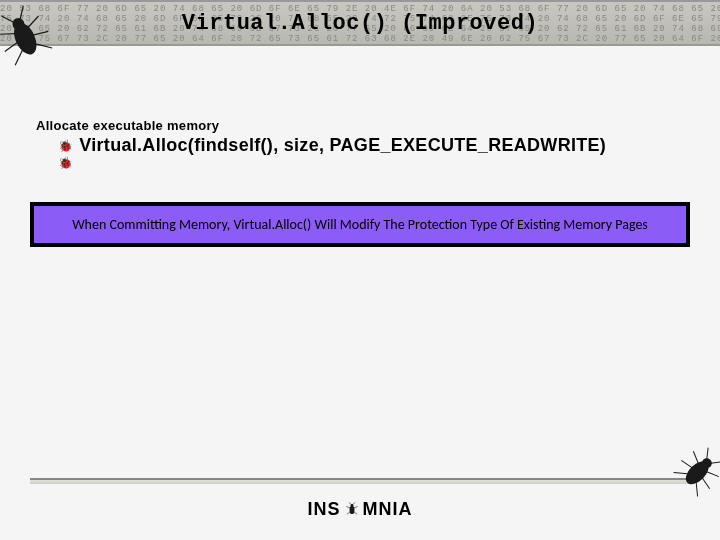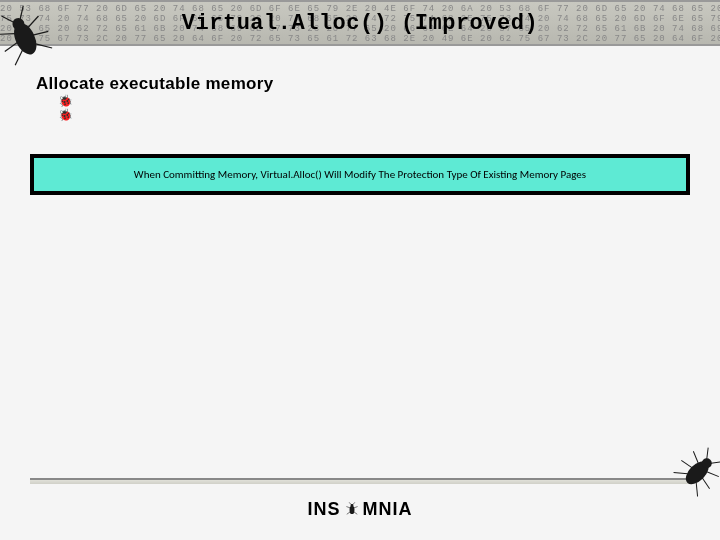--- a/index.html
+++ b/index.html
@@ -36,39 +36,39 @@
   transform: rotate(-25deg);
   z-index: 2;
 }
 .roach-bottom {
   position: absolute; right: -4px; bottom: 44px; width: 50px; height: 50px;
   transform: rotate(45deg);
   z-index: 2;
 }
 .roach { fill: #1a1a1a; }
 .content { padding: 28px 36px 0 36px; }
-.main-point { font-size: 17px; font-weight: 700; color: #000; font-family: 'Arial Narrow', Arial, sans-serif; letter-spacing: 0.3px; }
+.main-point { font-size: 13px; font-weight: 700; color: #000; font-family: 'Arial Narrow', Arial, sans-serif; letter-spacing: 0.3px; margin-top: 44px; }
 .sub-list { margin-top: 2px; }
 .sub-item {
   display: flex; align-items: baseline; gap: 6px;
   padding-left: 22px; margin-top: 2px;
   font-size: 18px; font-weight: 700;
   font-family: 'Arial Narrow', Arial, sans-serif;
   color: #000;
   letter-spacing: 0.3px;
 }
 .bullet { font-size: 12px; line-height: 1; position: relative; top: -1px; }
 .callout {
   margin: 32px 30px 0 30px;
-  background: #5eead4;
+  background: #8b5cf6;
   border: 4px solid #000;
   padding: 10px 30px;
   text-align: center;
   font-family: Calibri, 'Segoe UI', sans-serif;
-  font-size: 11px;
+  font-size: 14px;
   color: #000;
 }
 .footer {
   position: absolute; left: 0; right: 0; bottom: 0;
   height: 62px;
   display: flex; flex-direction: column; align-items: center; justify-content: center;
 }
 .footer-line {
   position: absolute; top: 0; left: 30px; right: 30px;
   border-top: 2px solid #888;
@@ -107,20 +107,21 @@
   <line x1="64" y1="55" x2="90" y2="60" stroke="#1a1a1a" stroke-width="2"></line>
   <line x1="38" y1="70" x2="16" y2="88" stroke="#1a1a1a" stroke-width="2"></line>
   <line x1="62" y1="70" x2="84" y2="88" stroke="#1a1a1a" stroke-width="2"></line>
 </svg>
 
 <div class="content">
   <div class="main-point">Allocate executable memory</div>
   <div class="sub-list">
     <div class="sub-item">
       <span class="bullet">🐞</span>
+      <span>Virtual.Alloc(findself(), size, PAGE_EXECUTE_READWRITE)</span>
     </div>
     <div class="sub-item">
       <span class="bullet">🐞</span>
     </div>
   </div>
 </div>
 
 <div class="callout">
   <span>When Committing Memory, Virtual.Alloc() Will Modify The Protection Type Of Existing Memory Pages</span>
 </div>

